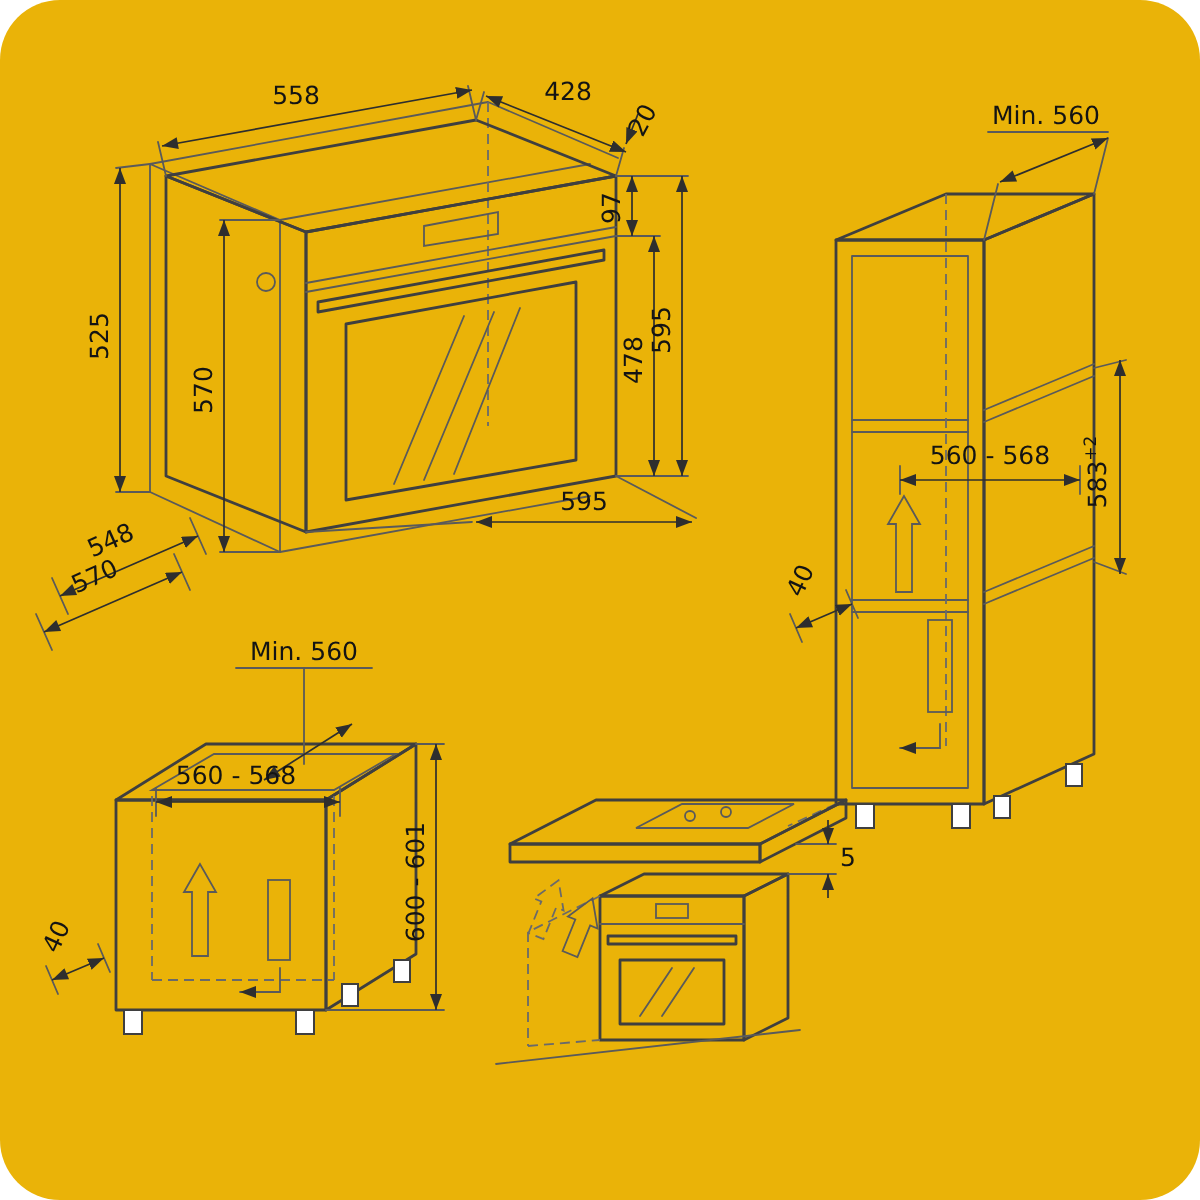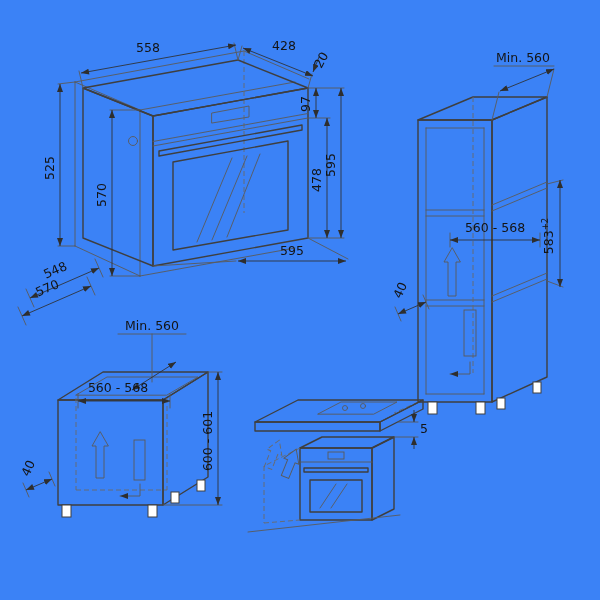--- a/index.html
+++ b/index.html
@@ -1,16 +1,16 @@
 <!DOCTYPE html>
 <html><head>
 <meta charset="utf-8">
 <style>
   html,body{margin:0;padding:0;background:#ffffff;}
-  .page{width:600px;height:600px;background:#3b82f6;position:relative;overflow:hidden;}
+  .page{width:600px;height:600px;background:#eab308;position:relative;overflow:hidden;border-radius:30px;}
   svg{display:block;}
   .ol{stroke:#3f3f3f;stroke-width:1.4;fill:none;stroke-linejoin:round;stroke-linecap:round;}
   .tn{stroke:#5a5a5a;stroke-width:.9;fill:none;stroke-linecap:round;}
   .dm{stroke:#2e2e2e;stroke-width:.85;fill:none;}
   .dsh{stroke:#6a6a6a;stroke-width:.9;fill:none;stroke-dasharray:5 3;}
   .ft{fill:#ffffff;stroke:#3f3f3f;stroke-width:1;}
   text{font-family:"DejaVu Sans","Liberation Sans",sans-serif;font-size:12.5px;fill:#141414;}
   .sup{font-size:8.5px;}
 </style>
 </head>

